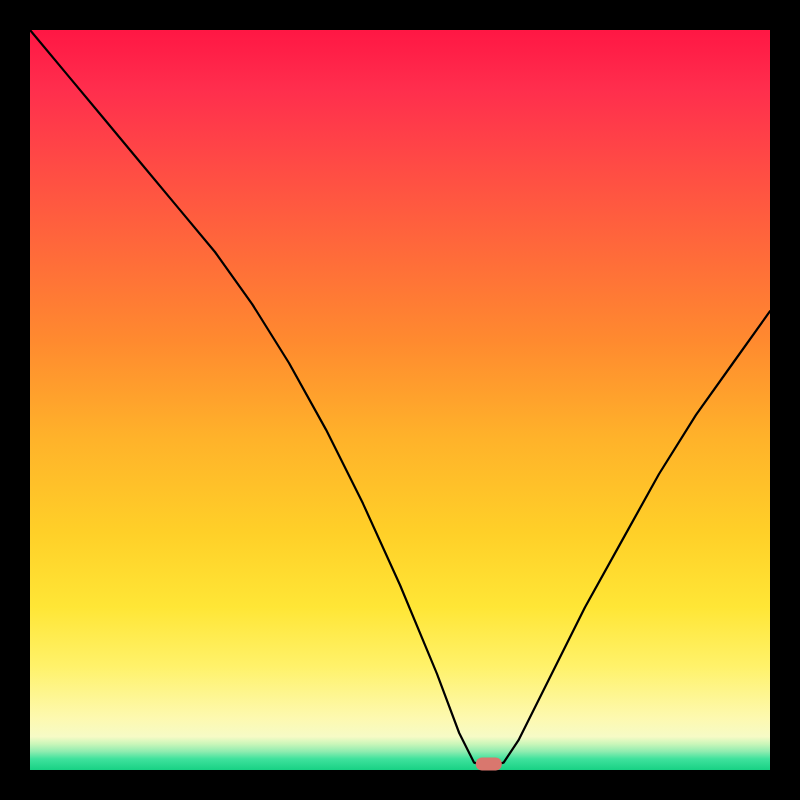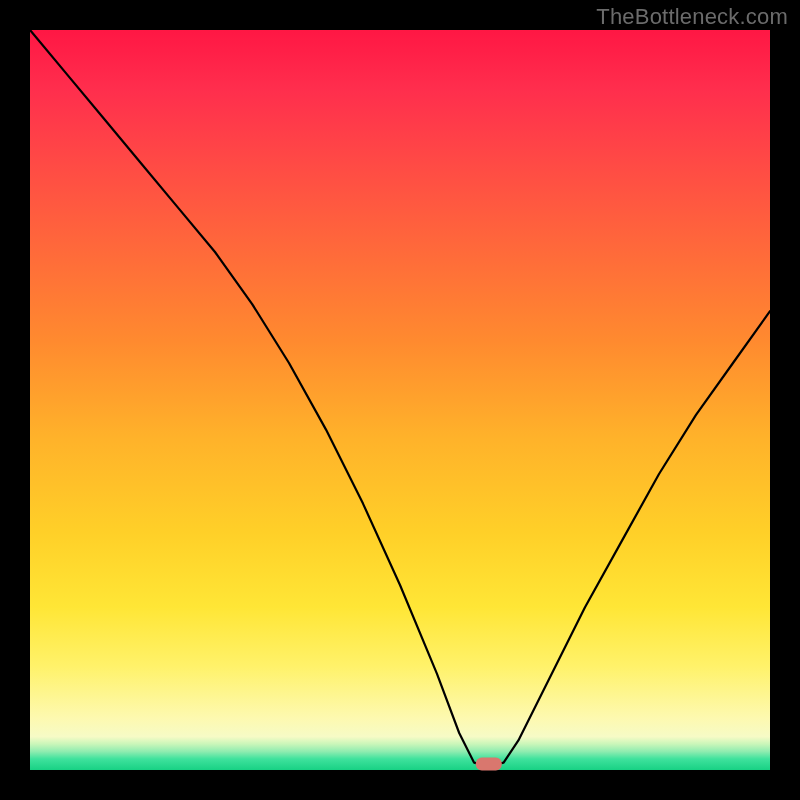--- a/index.html
+++ b/index.html
@@ -66,15 +66,14 @@
 
 <div class="frame">
 
   <div class="plot-area"></div>
 
   <svg class="overlay" viewBox="0 0 740 740" preserveAspectRatio="none">
     <path id="curve-path" fill="none" stroke="#000000" stroke-width="2.2" stroke-linejoin="round" stroke-linecap="round" d="M0.0 0.0 L37.0 44.4 L74.0 88.8 L111.0 133.2 L148.0 177.6 L185.0 222.0 L222.0 273.8 L259.0 333.0 L296.0 399.6 L333.0 473.6 L370.0 555.0 L407.0 643.8 L429.2 703.0 L444.0 732.6 L458.8 736.3 L473.6 732.6 L488.4 710.4 L518.0 651.2 L555.0 577.2 L592.0 510.6 L629.0 444.0 L666.0 384.8 L703.0 333.0 L740.0 281.2"></path>
     <rect id="marker-rect" rx="6" ry="6" width="26" height="13" fill="#d9776e" x="445.8" y="727.6"></rect>
   </svg>
 
-  <div class="watermark">TheBottleneck.com</div>
 
 </div>
 
 </body></html>

